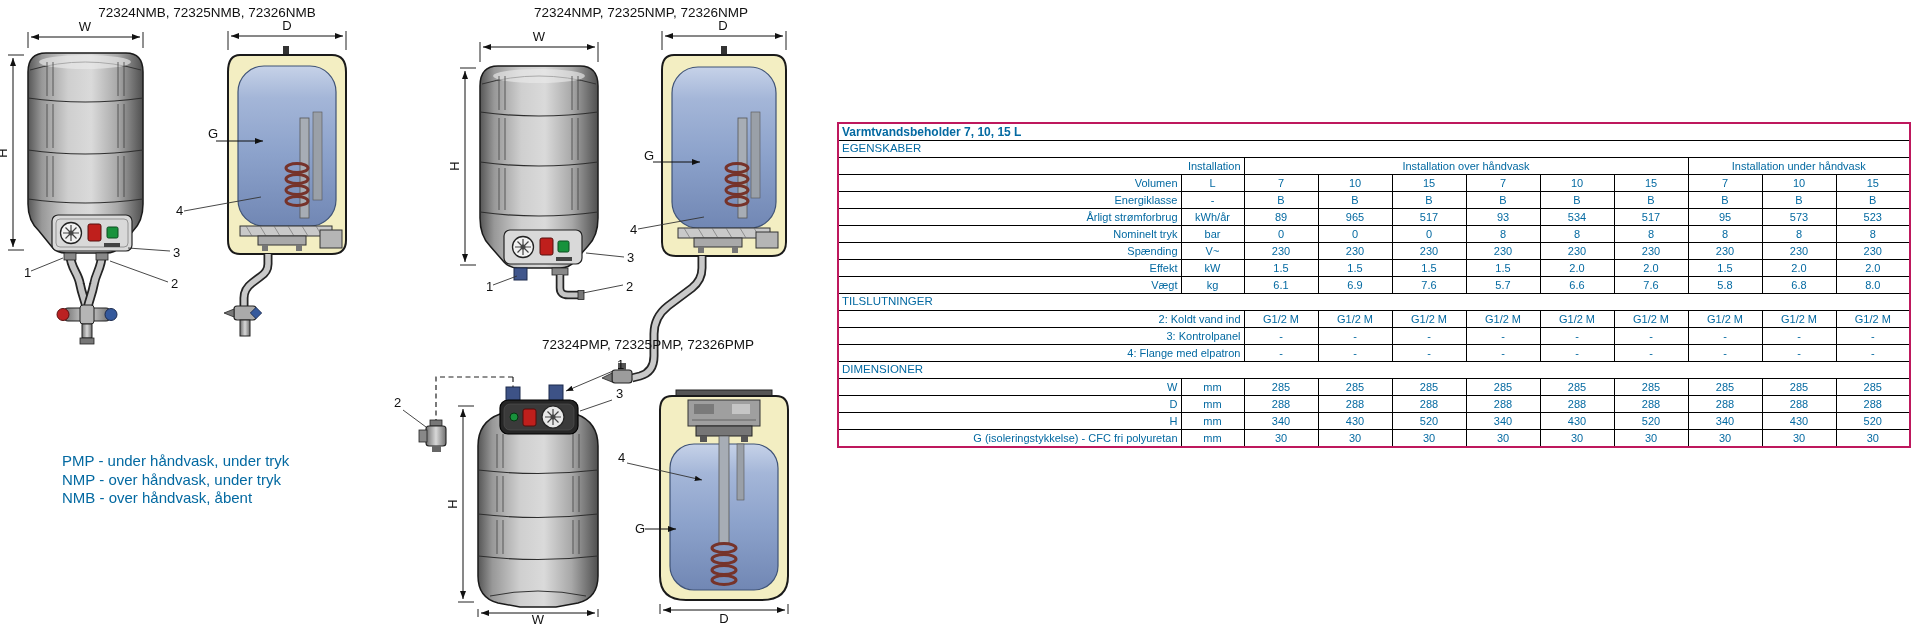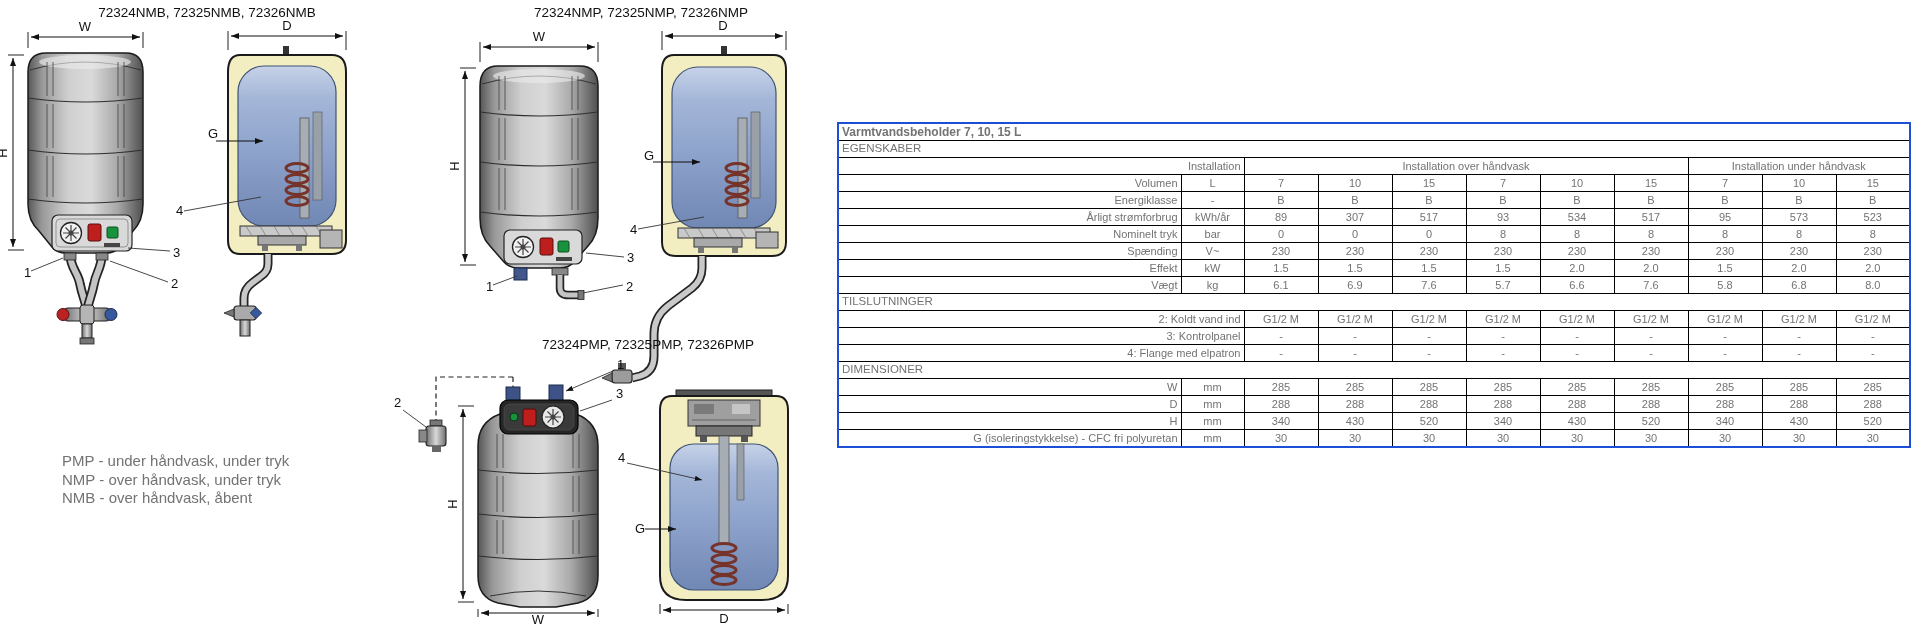--- a/index.html
+++ b/index.html
@@ -1,25 +1,25 @@
 <!DOCTYPE html>
 <html><head>
 <meta charset="utf-8">
 <style>
   html,body{margin:0;padding:0;background:#fff;}
   .canvas{position:relative;width:1915px;height:624px;background:#ffffff;overflow:hidden;
-          font-family:"Liberation Sans","DejaVu Sans",sans-serif;color:#737373;}
+          font-family:"Liberation Sans","DejaVu Sans",sans-serif;color:#0369a1;}
   svg{position:absolute;left:0;top:0;}
   svg text{font-family:"Liberation Sans","DejaVu Sans",sans-serif;fill:#111;}
   .dia-title{font-size:13.5px;}
   .dim-label{font-size:13px;}
   .callout{font-size:13px;}
   .legend{position:absolute;left:62px;top:452px;font-size:15px;font-weight:normal;line-height:18.5px;white-space:nowrap;}
   .spec-table-wrap{position:absolute;left:837px;top:122px;}
-  table.spec{border-collapse:collapse;table-layout:fixed;width:1070px;border:2px solid #1d4ed8;
+  table.spec{border-collapse:collapse;table-layout:fixed;width:1070px;border:2px solid #be185d;
              font-size:11px;line-height:1;}
   table.spec td{border:1px solid #000;height:16px;padding:0 3px;overflow:hidden;white-space:nowrap;}
   td.t-title{font-weight:bold;font-size:12px;}
   td.t-section{font-size:11.5px;}
   td.t-lbl{text-align:right;padding:0 4px;}
   td.t-c{text-align:center;padding:0 1px;}
   td.gsep{border-left:2px solid #000;}
 </style>
 </head>
 <body>
@@ -367,21 +367,21 @@
             <td class="t-c">B</td>
             <td class="t-c">B</td>
             <td class="t-c gsep">B</td>
             <td class="t-c">B</td>
             <td class="t-c">B</td>
           </tr>
           <tr>
             <td class="t-lbl">Årligt strømforbrug</td>
             <td class="t-c">kWh/år</td>
             <td class="t-c">89</td>
-            <td class="t-c">307</td>
+            <td class="t-c">965</td>
             <td class="t-c">517</td>
             <td class="t-c gsep">93</td>
             <td class="t-c">534</td>
             <td class="t-c">517</td>
             <td class="t-c gsep">95</td>
             <td class="t-c">573</td>
             <td class="t-c">523</td>
           </tr>
           <tr>
             <td class="t-lbl">Nominelt tryk</td>

